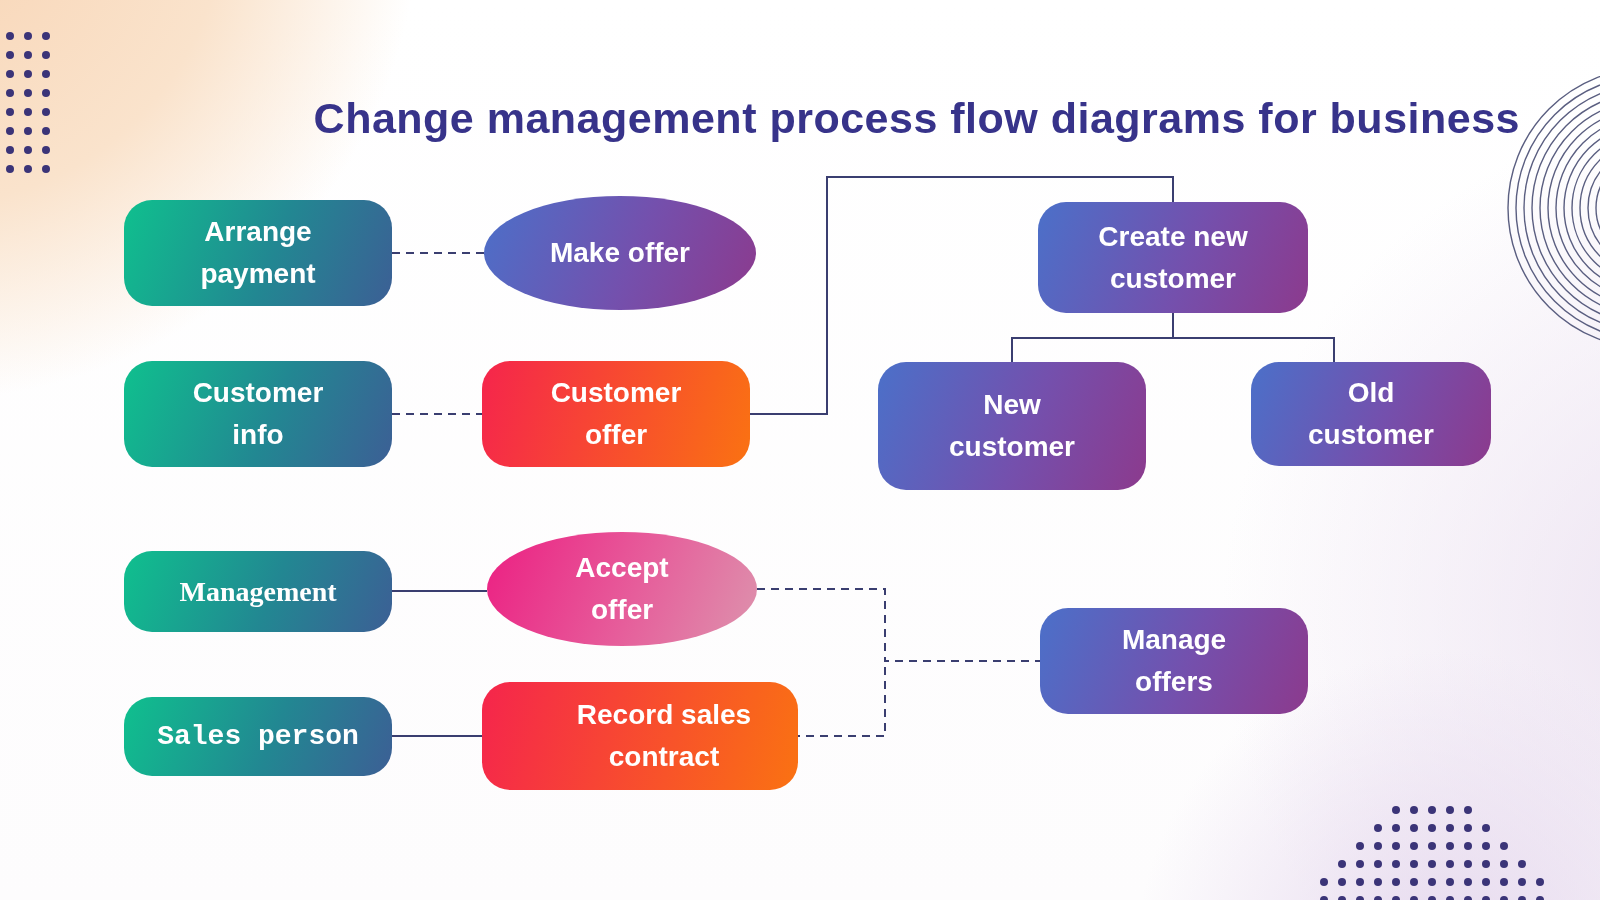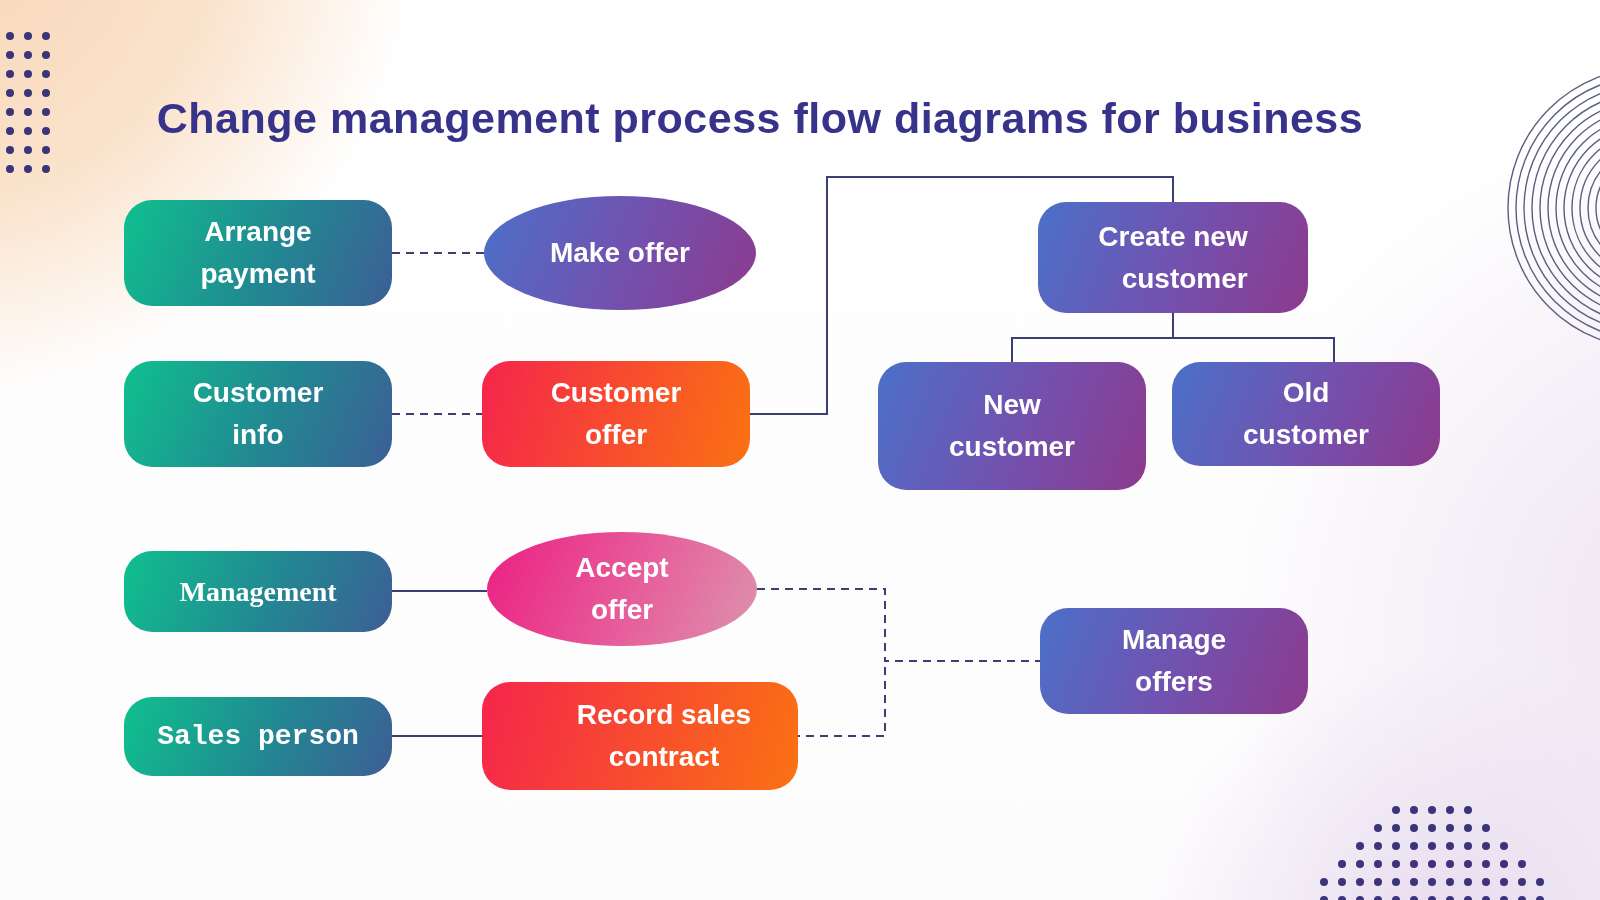--- a/index.html
+++ b/index.html
@@ -7,42 +7,42 @@
     position:relative;width:1600px;height:900px;overflow:hidden;
     font-family:"Liberation Sans",sans-serif;
     background:
       radial-gradient(circle 430px at 1445px 960px, #e6d9ee 0%, rgba(231,218,239,0) 72%),
       radial-gradient(circle 820px at 1730px 620px, #ece2f1 0%, rgba(236,226,241,0) 62%),
       radial-gradient(circle 700px at -70px -90px, #f8d4b4 0%, #fae3cc 42%, rgba(250,235,220,0) 70%),
       linear-gradient(#ffffff,#fdfcfd);
   }
   #page-title{
     position:absolute;left:0;top:94px;width:1520px;
-    text-align:center;font-size:43px;font-weight:bold;
+    text-align:right;font-size:43px;font-weight:bold;
     color:var(--title-color,#37338a);letter-spacing:0.5px;
   }
   .node{
     position:absolute;display:flex;align-items:center;justify-content:center;
     color:#ffffff;font-weight:bold;font-size:28px;line-height:1.5;
     text-align:center;border-radius:28px;
   }
   .node .lbl{white-space:pre-line;}
   .ellipse{border-radius:50%;}
   .grad-green      {background:linear-gradient(112deg, var(--green-a,#0fc08e) 0%, #228792 55%, var(--green-b,#3c5f95) 100%);}
   .grad-redorange  {background:linear-gradient(105deg, var(--red-a,#f5254c) 0%, var(--red-b,#fa7212) 100%);}
   .grad-bluepurple {background:linear-gradient(112deg, var(--bp-a,#4b70c9) 0%, #7450ad 55%, var(--bp-b,#8c3a8d) 100%);}
   .grad-pink       {background:linear-gradient(112deg, var(--pink-a,#ec1f82) 0%, #e65e9b 55%, var(--pink-b,#dd93ad) 100%);}
 
   #n-arrange {left:124px;  top:200px; width:268px; height:106px;}
   #n-makeoffer{left:484px; top:196px; width:272px; height:114px;}
-  #n-create  {left:1038px; top:202px; width:270px; height:111px;text-align:right;}
+  #n-create  {left:1038px; top:202px; width:270px; height:111px;}
   #n-custinfo{left:124px;  top:361px; width:268px; height:106px;}
   #n-custoffer{left:482px; top:361px; width:268px; height:106px;}
   #n-newcust {left:878px;  top:362px; width:268px; height:128px;}
-  #n-oldcust {left:1172px; top:362px; width:268px; height:104px;}
+  #n-oldcust {left:1251px; top:362px; width:240px; height:104px;}
   #n-mgmt    {left:124px;  top:551px; width:268px; height:81px;font-family:Liberation Serif, serif;}
   #n-accept  {left:487px;  top:532px; width:270px; height:114px;}
   #n-manage  {left:1040px; top:608px; width:268px; height:106px;}
   #n-sales   {left:124px;  top:697px; width:268px; height:79px;font-family:Liberation Mono, monospace;}
   #n-record  {left:482px;  top:682px; width:268px; height:108px;padding-left:48px;}
 
   svg.layer{position:absolute;left:0;top:0;width:1600px;height:900px;pointer-events:none;}
   .conn{fill:none;stroke:var(--conn-color,#3a3e70);stroke-width:2;}
   .conn.dashed{stroke-dasharray:8 6;}
 </style>

